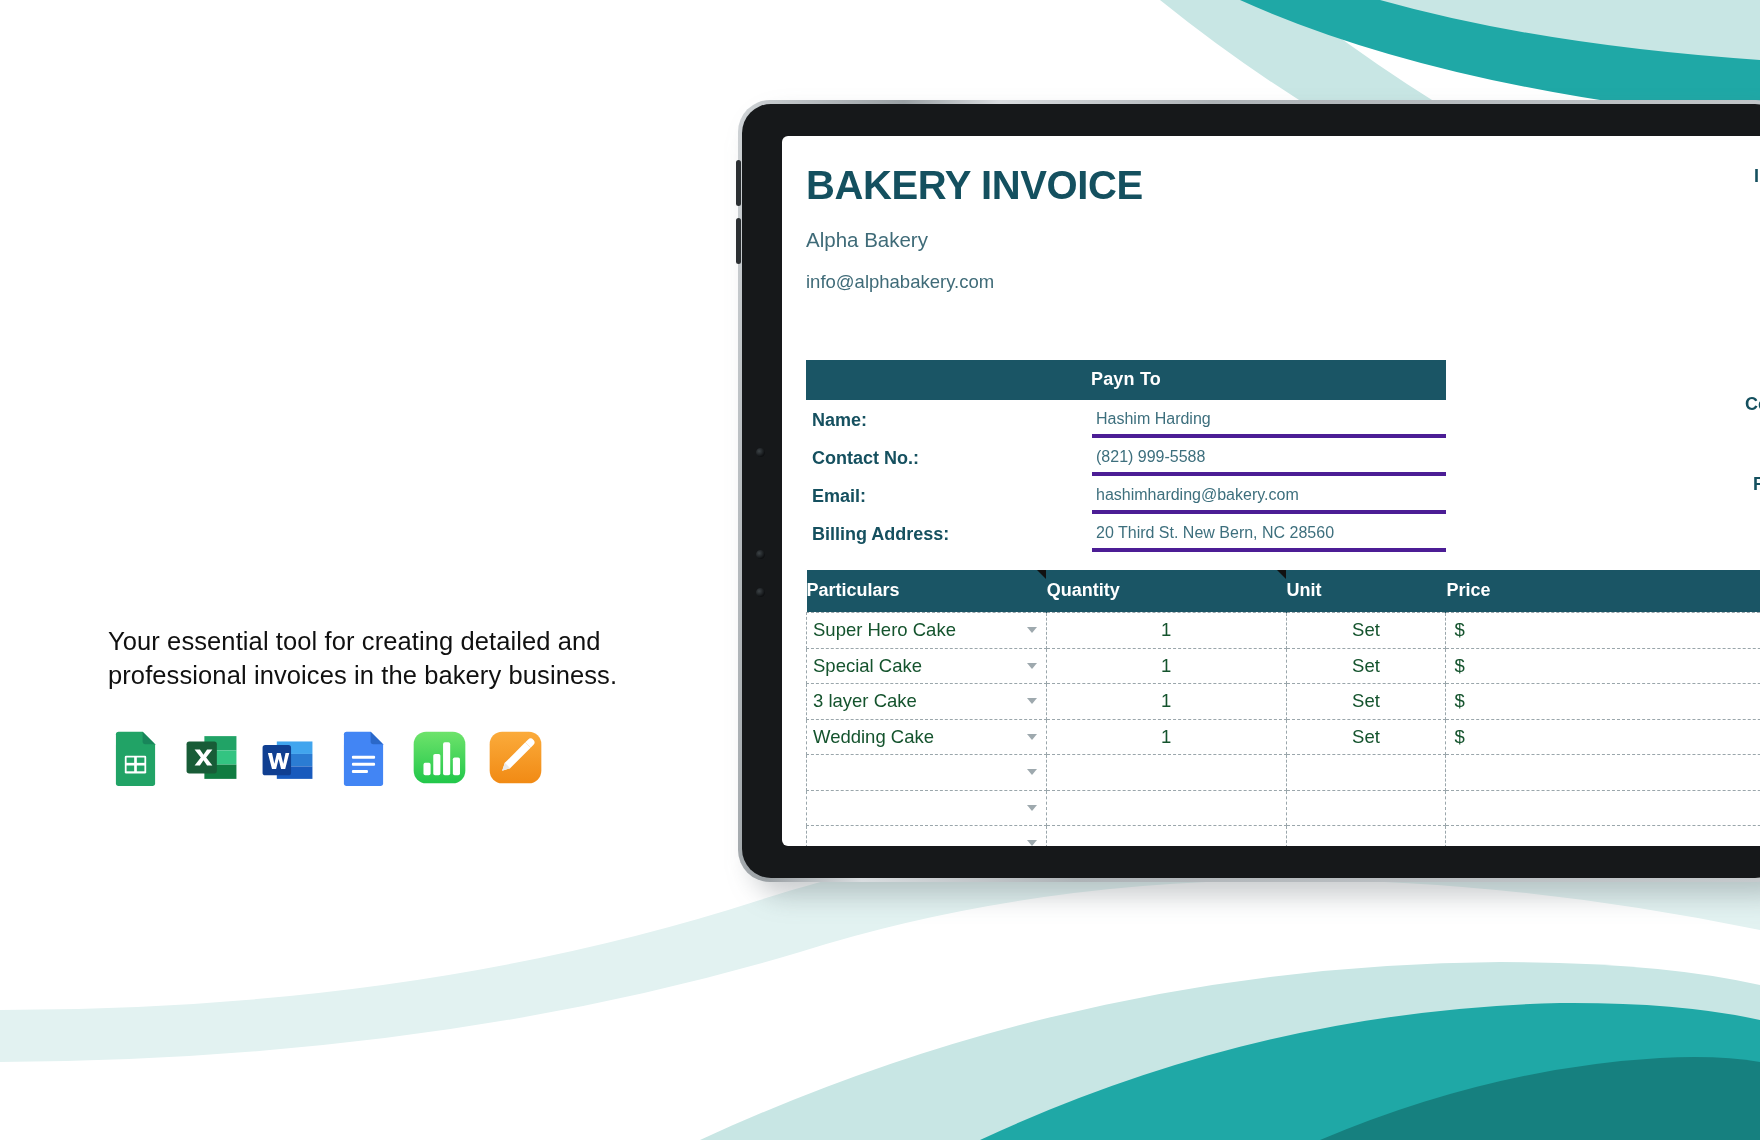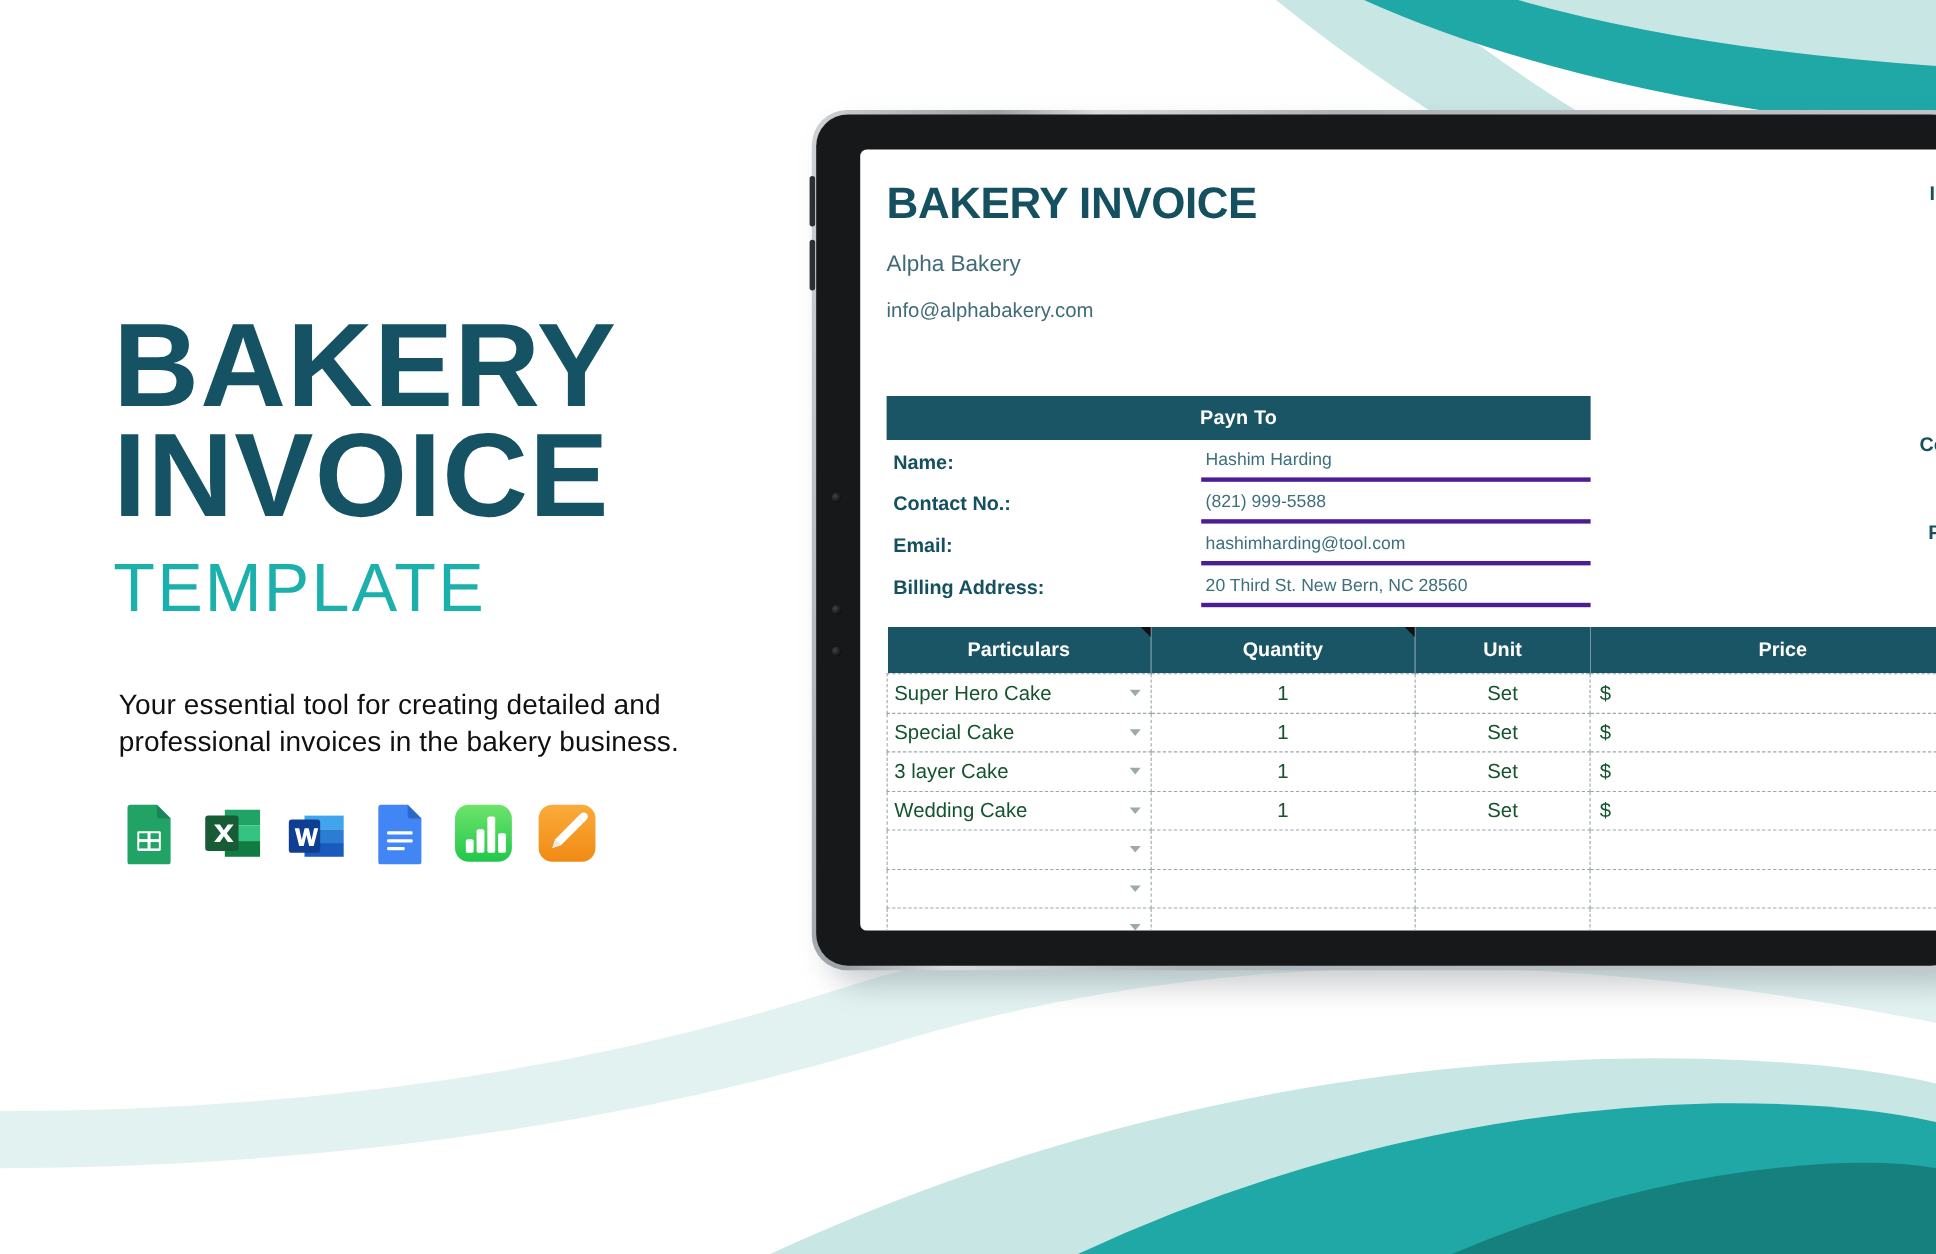--- a/index.html
+++ b/index.html
@@ -126,21 +126,21 @@
     white-space:nowrap;
   }
 
   
   .items{
     position:absolute; left:24px; top:434px; width:990px;
     border-collapse:collapse;
   }
   .items th{
     background:#1a5565; color:#fff; font-size:18px; font-weight:700;
-    padding:10px 0 11px; text-align:center; position:relative;
+    padding:10px 0 11px; text-align:left; position:relative;
     border-right:1px solid #1a5565;
   }
   .items th .corner{
     position:absolute; right:0; top:0;
     width:0;height:0;border-top:9px solid #111;border-left:9px solid transparent;
   }
   .items td{
     border:1px dashed #9aa6ab; height:35.5px; font-size:18.5px;
     color:#14532d; padding:0 8px;
   }
@@ -167,25 +167,20 @@
 
   <path d="M0 1010 Q420 1010 760 900 Q1180 765 1760 880 L1760 1140 L0 1140 Z" fill="#e2f2f1"></path>
   <path d="M0 1062 Q440 1060 800 952 Q1220 820 1760 930 L1760 1140 L0 1140 Z" fill="#ffffff"></path>
   <path d="M700 1140 Q1080 965 1500 962 Q1660 962 1760 985 L1760 1140 Z" fill="#c8e6e4"></path>
   <path d="M980 1140 Q1260 1010 1560 1003 Q1680 1002 1760 1020 L1760 1140 Z" fill="#1fa8a6"></path>
   <path d="M1320 1140 Q1490 1068 1660 1058 Q1720 1055 1760 1062 L1760 1140 Z" fill="#16807f"></path>
 </svg>
 
 <div class="left-panel">
 
-  <div class="title-block">
-    <div class="title-line">BAKERY</div>
-    <div class="title-line">INVOICE</div>
-    <div class="subtitle">TEMPLATE</div>
-  </div>
 
   <div class="description">Your essential tool for creating detailed and professional invoices in the bakery business.</div>
 
   <div class="icon-row">
 
     <svg class="app-icon" viewBox="0 0 64 64">
       <path d="M13 3 h27 l14 14 v44 a3 3 0 0 1 -3 3 H13 a3 3 0 0 1 -3 -3 V6 a3 3 0 0 1 3 -3z" fill="#21a366"></path>
       <path d="M40 3 l14 14 H43 a3 3 0 0 1 -3 -3z" fill="#18865a"></path>
       <rect x="20" y="30" width="24" height="20" rx="1.5" fill="#ffffff"></rect>
       <rect x="22" y="32" width="8.5" height="6" fill="#21a366"></rect>
@@ -283,21 +278,21 @@
           <div class="billto-row">
             <div class="billto-label">Name:</div>
             <div class="billto-value">Hashim Harding</div>
           </div>
           <div class="billto-row">
             <div class="billto-label">Contact No.:</div>
             <div class="billto-value">(821) 999-5588</div>
           </div>
           <div class="billto-row">
             <div class="billto-label">Email:</div>
-            <div class="billto-value">hashimharding@tool.com</div>
+            <div class="billto-value">hashimharding@bakery.com</div>
           </div>
           <div class="billto-row">
             <div class="billto-label">Billing Address:</div>
             <div class="billto-value">20 Third St. New Bern, NC 28560</div>
           </div>
         </div>
 
         <table class="items">
           <thead>
             <tr>

